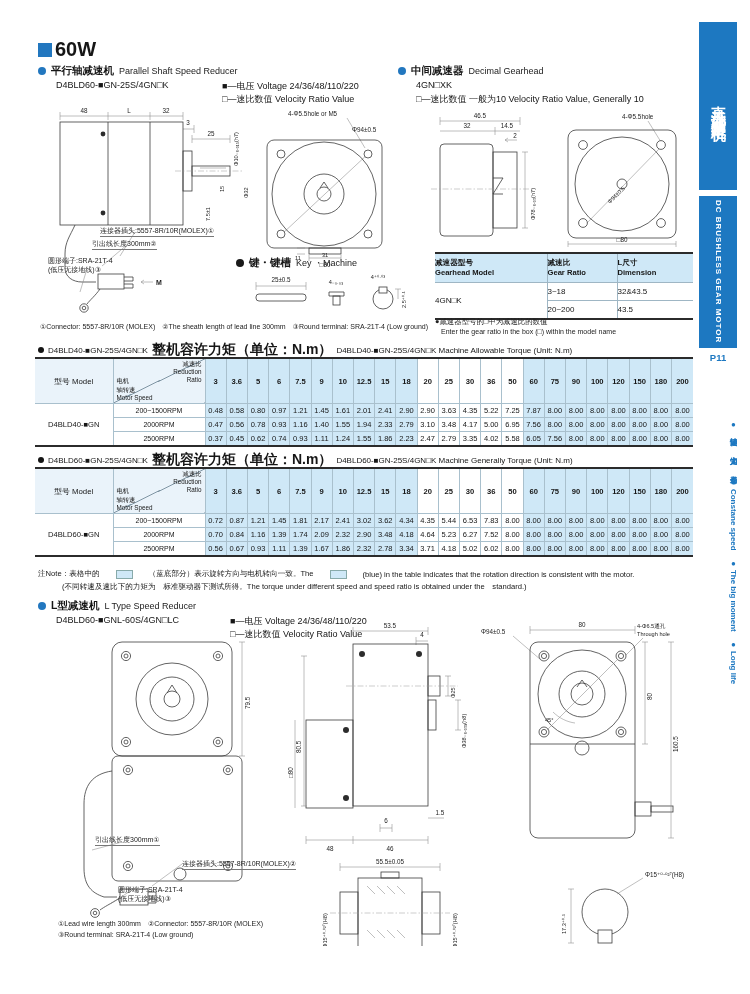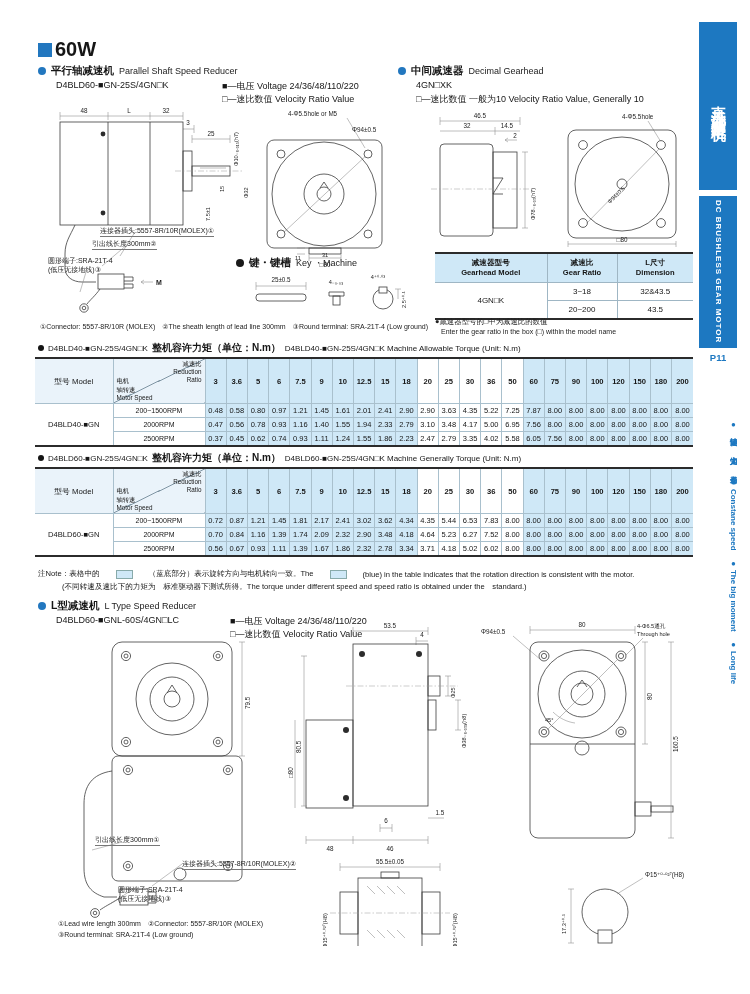--- a/index.html
+++ b/index.html
@@ -33,26 +33,26 @@
   .tq .blue{background:#cfe8f7;}
   .tq .th-model{font-size:7.8px;background:#eaf3fa;font-weight:normal;}
   .tq .th-diag{position:relative;background-color:#eaf3fa;
       background-image:linear-gradient(to bottom right,transparent 49.4%,#7f95a3 49.4%,#7f95a3 50.6%,transparent 50.6%);}
   .dg-top{position:absolute;top:1px;right:3px;font-size:6.3px;line-height:1.3;white-space:pre-line;text-align:right;font-weight:normal;}
   .dg-bot{position:absolute;bottom:1px;left:3px;font-size:6.3px;line-height:1.3;white-space:pre-line;text-align:left;font-weight:normal;}
   .tq tbody td{height:13px;font-size:7.5px;}
   .tq .td-speed{font-size:7px;}
   .tq .td-model{font-size:7.6px;}
   .tbl-title{font-size:8px;display:flex;align-items:center;gap:4px;white-space:nowrap;}
-  .tbl-title b{font-size:10px;}
+  .tbl-title b{font-size:14px;}
   .bdot{width:6px;height:6px;border-radius:50%;background:#141414;display:inline-block;flex:0 0 auto;}
   
   .gh{border-collapse:collapse;table-layout:fixed;width:258px;
       border-top:2px solid #2b2b2b;border-bottom:2px solid #2b2b2b;}
-  .gh th,.gh td{border:1px solid #9fb6c4;text-align:center;padding:0;margin-top:44px;}
+  .gh th,.gh td{border:1px solid #9fb6c4;text-align:left;padding:0;margin-top:44px;}
   .gh th:first-child,.gh td:first-child{border-left:0;}
   .gh th:last-child,.gh td:last-child{border-right:0;}
   .gh th{background:#cfe8f7;font-size:7.6px;white-space:pre-line;height:28px;font-weight:bold;line-height:1.3;}
   .gh td{height:17px;font-size:8px;background:#fff;}
   
   .noteline{font-size:7.6px;display:flex;align-items:center;gap:16px;white-space:nowrap;}
   .swatch{display:inline-block;width:15px;height:7px;background:#cfe8f7;border:0.5px solid #8aa;flex:0 0 auto;}
   
   .banner{position:absolute;left:699px;width:38px;background:#1d78c1;color:#fff;
           display:flex;align-items:center;justify-content:center;}

